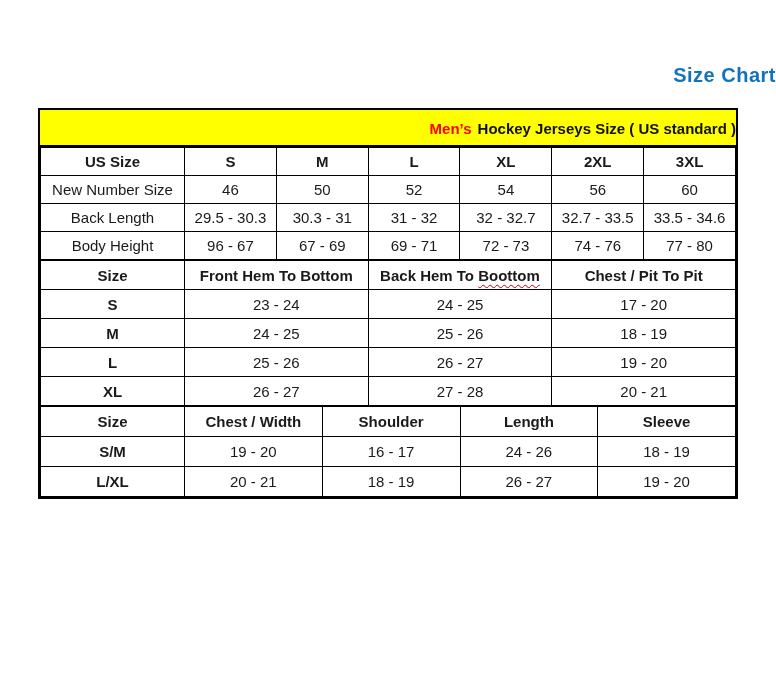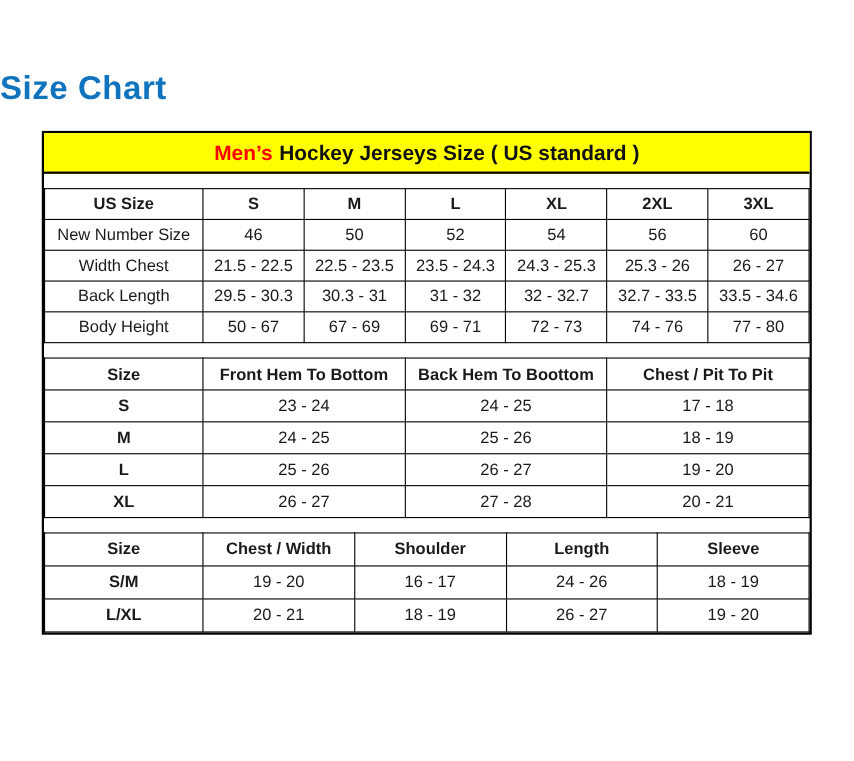--- a/index.html
+++ b/index.html
@@ -6,65 +6,65 @@
   html, body { background: #ffffff; }
   body {
     width: 776px;
     height: 692px;
     font-family: "Liberation Sans", sans-serif;
     color: #1a1a1a;
     overflow: hidden;
   }
   .page-title {
     margin-top: 64px;
-    text-align: left;
-    font-size: 30px;
+    text-align: right;
+    font-size: 20px;
     font-weight: bold;
     color: var(--title-blue, #0f74bd);
     letter-spacing: 0.5px;
   }
   .chart-wrap {
     width: 700px;
     margin: 21px 38px 0 38px;
     border: 2px solid var(--border-black, #000);
   }
   .sec { width: 100%; }
   .band {
     background: var(--band-yellow, #ffff00);
     border-bottom: 2px solid var(--border-black, #000);
     height: 37px;
     line-height: 37px;
-    text-align: center;
-    font-size: 19px;
+    text-align: right;
+    font-size: 15px;
     font-weight: bold;
     color: #111;
   }
   .sec + .sec .band { border-top: 2px solid var(--border-black, #000); }
   .band .hl { color: var(--accent-red, #ff0000); margin-right: 6px; }
   table {
     width: 100%;
     border-collapse: collapse;
     table-layout: fixed;
-    margin-top: 13px;
   }
   col.label { width: 144px; }
   th, td {
     border: 1px solid var(--border-black, #000);
     text-align: center;
     vertical-align: middle;
     font-size: 15px;
     height: 28px;
     padding: 1px 2px;
   }
   th { font-weight: bold; }
   td.rlabel { font-weight: bold; }
   .sec-mens td.rlabel { font-weight: normal; text-align: center; }   
   .sec-womens th, .sec-womens td { height: 29px; }
   .sec-youth th, .sec-youth td { height: 30px; }
   .spell {
+    text-decoration: underline;
     text-decoration-style: wavy;
     text-decoration-color: #c00000;
     text-decoration-thickness: 1px;
     text-underline-offset: 3px;
   }
 </style>
 </head>
 <body>
 
 <h1 class="page-title">Size Chart</h1>
@@ -97,40 +97,31 @@
           <tr>
             <td class="rlabel">New Number Size</td>
             <td>46</td>
             <td>50</td>
             <td>52</td>
             <td>54</td>
             <td>56</td>
             <td>60</td>
           </tr>
           <tr>
-            <td class="rlabel">Width Chest</td>
-            <td>21.5 - 22.5</td>
-            <td>22.5 - 23.5</td>
-            <td>23.5 - 24.3</td>
-            <td>24.3 - 25.3</td>
-            <td>25.3 - 26</td>
-            <td>26 - 27</td>
-          </tr>
-          <tr>
             <td class="rlabel">Back Length</td>
             <td>29.5 - 30.3</td>
             <td>30.3 - 31</td>
             <td>31 - 32</td>
             <td>32 - 32.7</td>
             <td>32.7 - 33.5</td>
             <td>33.5 - 34.6</td>
           </tr>
           <tr>
             <td class="rlabel">Body Height</td>
-            <td>50 - 67</td>
+            <td>96 - 67</td>
             <td>67 - 69</td>
             <td>69 - 71</td>
             <td>72 - 73</td>
             <td>74 - 76</td>
             <td>77 - 80</td>
           </tr>
         </tbody>
       </table>
     </section>
     <section class="sec sec-womens">
@@ -147,21 +138,21 @@
             <th>Front Hem To Bottom</th>
             <th><span>Back Hem To </span><span class="spell">Boottom</span></th>
             <th>Chest / Pit To Pit</th>
           </tr>
         </thead>
         <tbody>
           <tr>
             <td class="rlabel">S</td>
             <td>23 - 24</td>
             <td>24 - 25</td>
-            <td>17 - 18</td>
+            <td>17 - 20</td>
           </tr>
           <tr>
             <td class="rlabel">M</td>
             <td>24 - 25</td>
             <td>25 - 26</td>
             <td>18 - 19</td>
           </tr>
           <tr>
             <td class="rlabel">L</td>
             <td>25 - 26</td>

